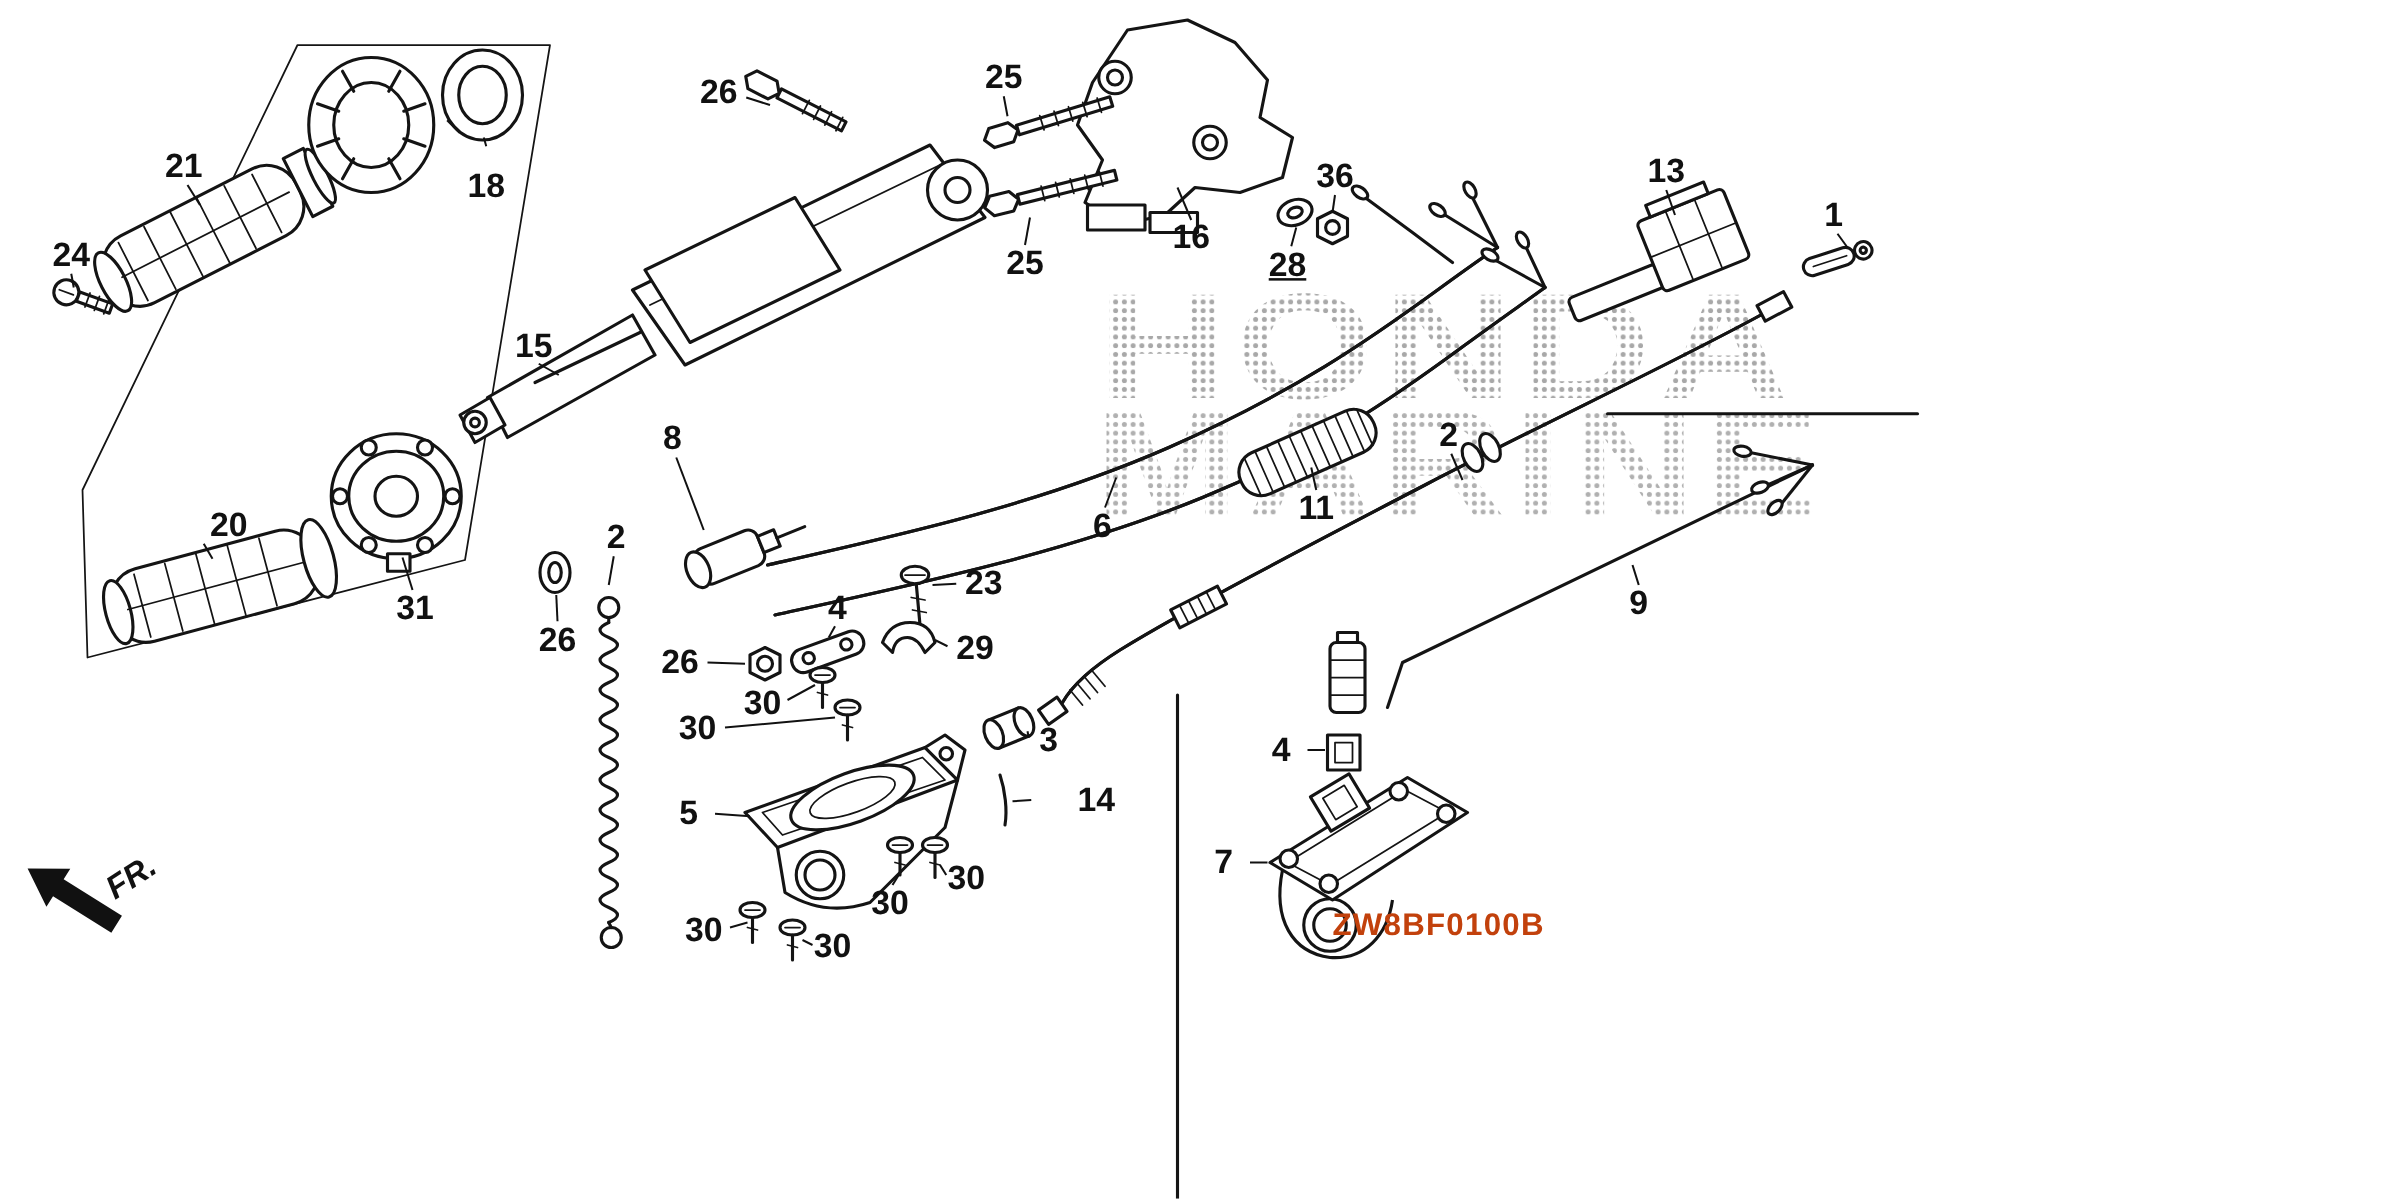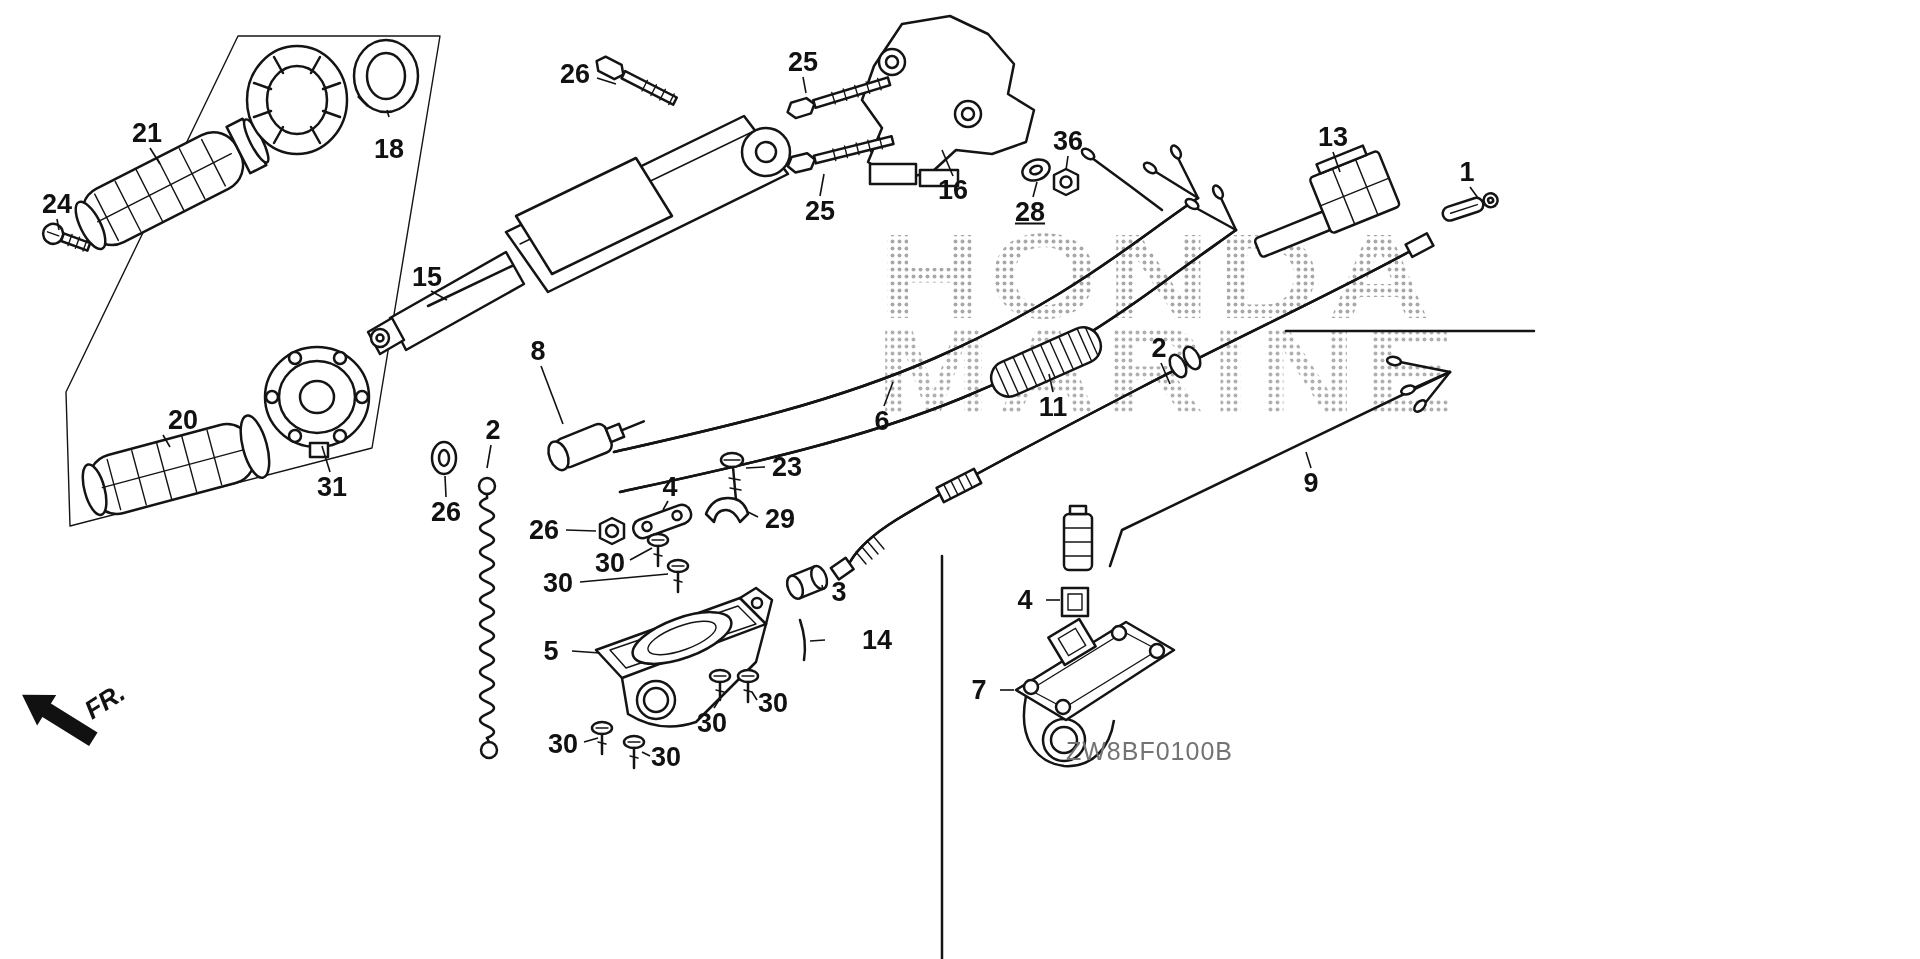--- a/index.html
+++ b/index.html
@@ -1,22 +1,22 @@
 <!DOCTYPE html>
 <html><head>
 <meta charset="utf-8">
 <style>
   html,body{margin:0;padding:0;background:#ffffff;}
   .stage{position:relative;width:1920px;height:959px;background:#ffffff;overflow:hidden;
          font-family:"Liberation Sans",sans-serif;}
   .stage svg{position:absolute;left:0;top:0;}
   .part-label{position:absolute;transform:translate(-50%,-50%);font-weight:700;font-size:27px;
               color:#111;white-space:nowrap;line-height:1;}
-  .diagram-code{position:absolute;left:1066px;top:726px;font-weight:400;font-size:25px;
-                letter-spacing:1px;color:#737373;margin-top:11px;}
+  .diagram-code{position:absolute;left:1066px;top:726px;font-weight:700;font-size:25px;
+                letter-spacing:1px;color:#c2410c;}
   .fr-label{position:absolute;left:84px;top:686px;font-weight:700;font-style:italic;font-size:26px;
             color:#111;transform:rotate(-33deg);}
   .leader{stroke:#111;stroke-width:1.6;}
   .art{stroke:#141414;fill:none;stroke-width:2.5;stroke-linejoin:round;stroke-linecap:round;}
   .artf{stroke:#141414;fill:#ffffff;stroke-width:2.5;stroke-linejoin:round;}
   .thin{stroke-width:1.4;}
   .wm{font-family:"Liberation Sans",sans-serif;font-weight:700;letter-spacing:6px;}
 </style>
 </head>
 <body>

